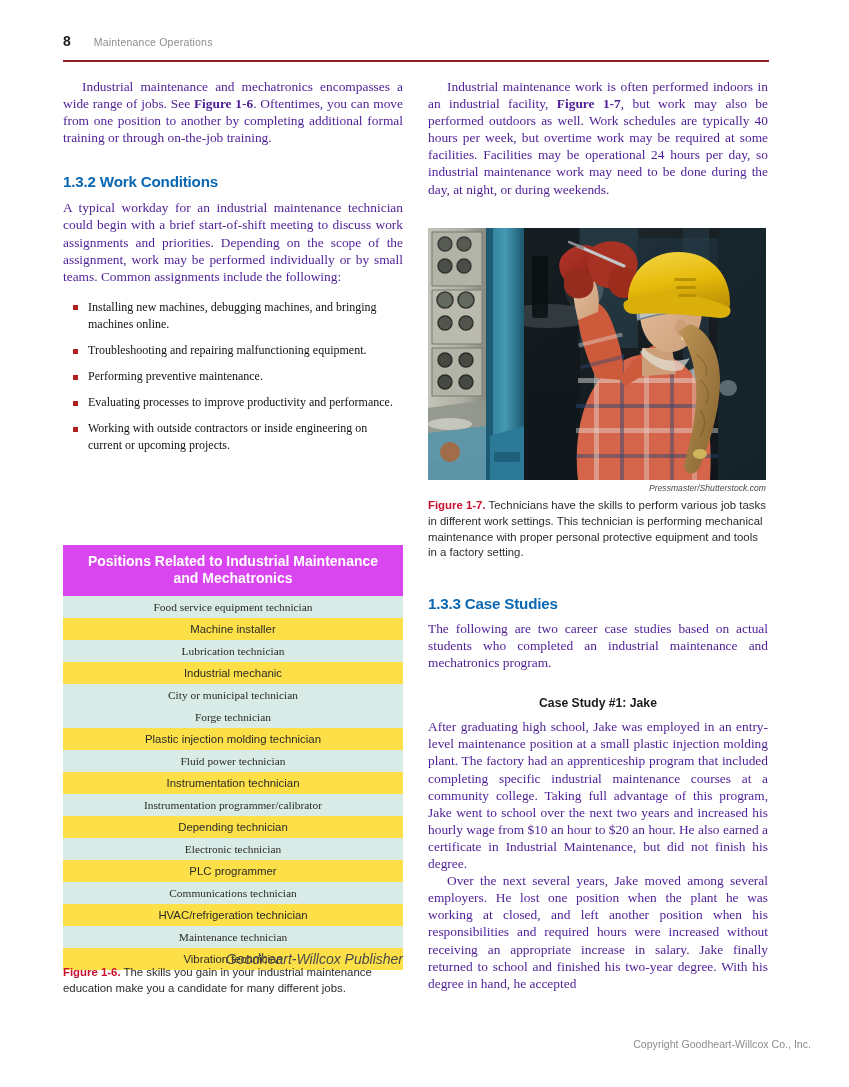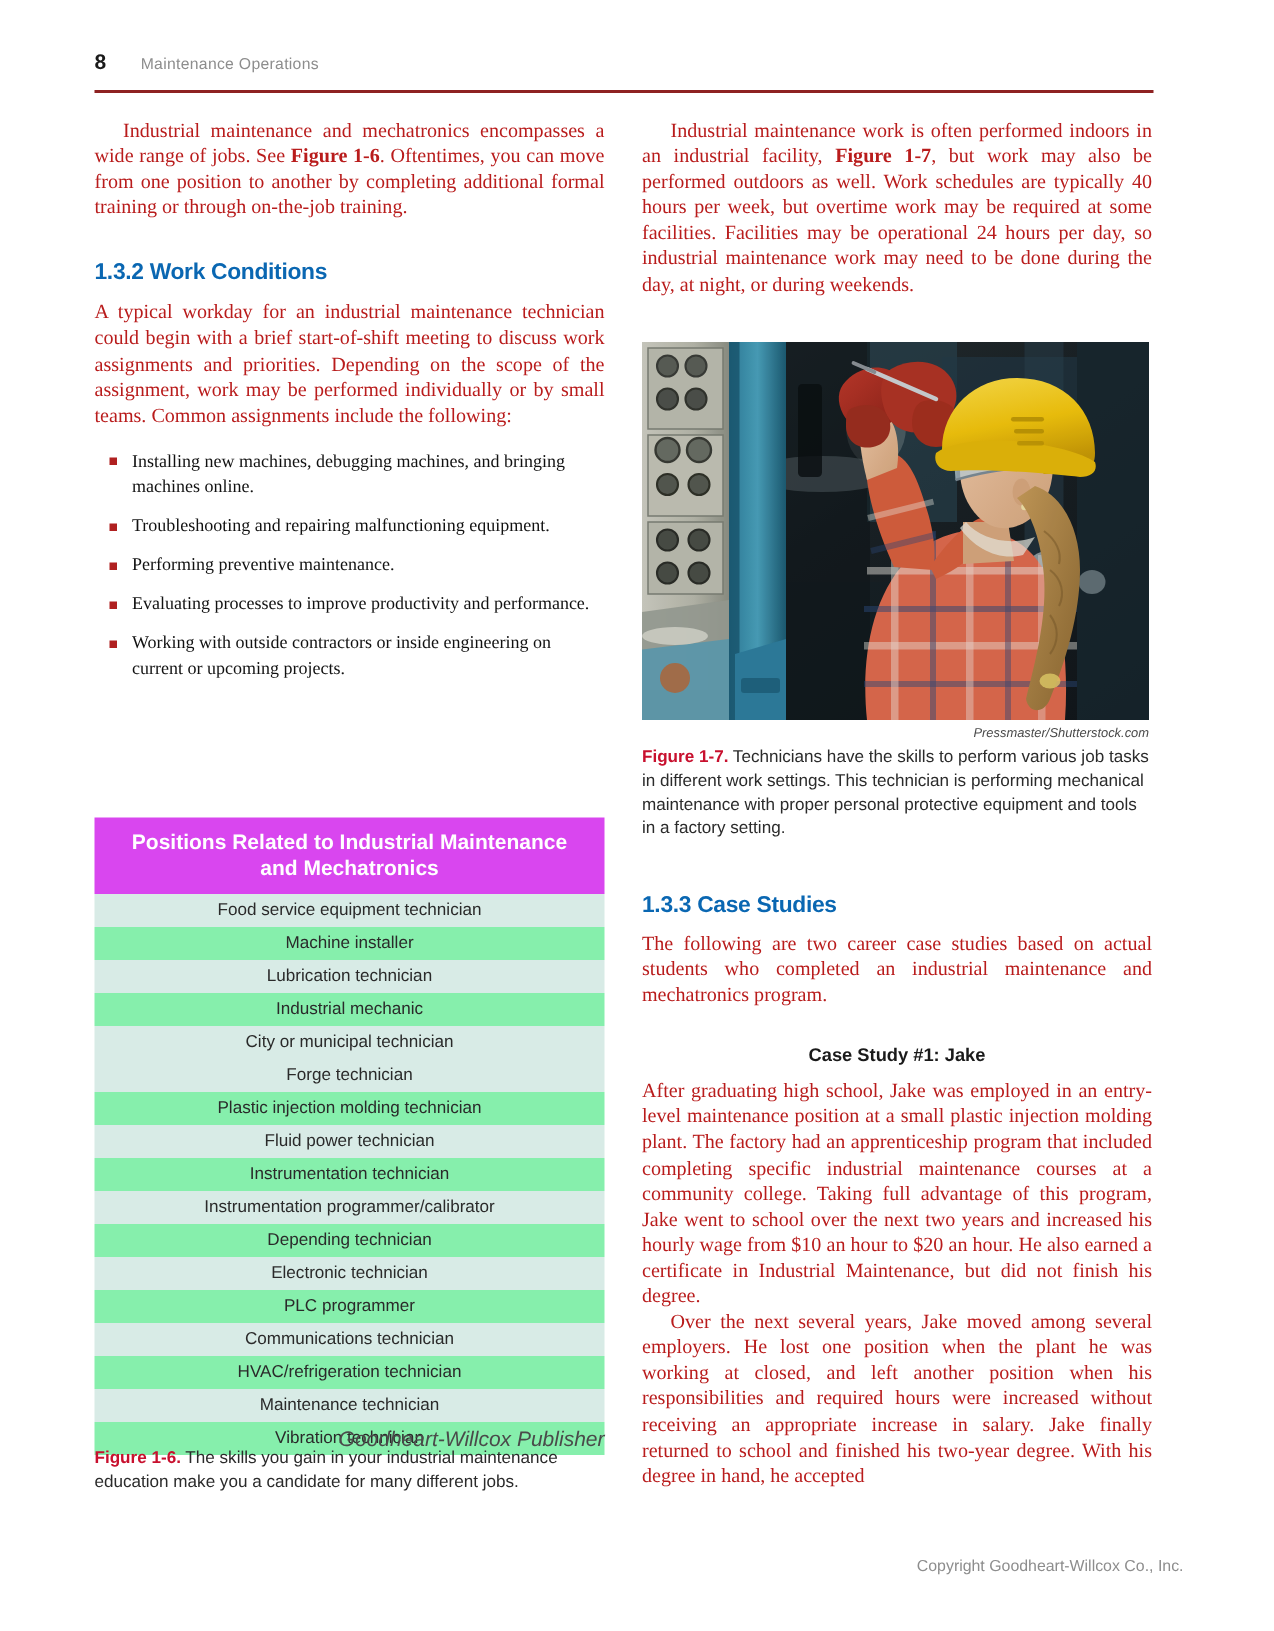--- a/index.html
+++ b/index.html
@@ -53,21 +53,21 @@
     width: 340px;
     top: 78px;
   }
   .col-left  { left: 63px; }
   .col-right { left: 428px; }
 
   p.body {
     margin: 0 0 0 0;
     font-size: 13.4px;
     line-height: 17.1px;
-    color: #b91c1c;
+    color: #4c1d95;
     text-align: justify;
     text-justify: inter-word;
     hyphens: manual;
   }
   p.body.indent { text-indent: 19px; }
   b.fig-ref { font-weight: bold; }
 
   
   h2.sect {
     font-family: "Liberation Sans", sans-serif;
@@ -126,22 +126,22 @@
     padding: 8px 20px 9px 20px;
   }
   .jobs-table .row {
     font-family: "Liberation Sans", sans-serif;
     font-size: 11.4px;
     color: #2a2a2a;
     text-align: center;
     height: 20px;
     line-height: 20px;
   }
-  .jobs-table .row.odd  { background: #d8ebe6; }
-  .jobs-table .row.even { background: #86efac; }
+  .jobs-table .row.odd  { background: #d8ebe6; font-family: Liberation Serif, serif; }
+  .jobs-table .row.even { background: #fde047; }
 
   .tbl-credit {
     position: absolute;
     left: 63px;
     top: 951px;
     width: 340px;
     text-align: right;
     font-family: "Liberation Sans", sans-serif;
     font-style: italic;
     font-size: 14px;
@@ -190,21 +190,21 @@
     color: #4a4a4a;
   }
   .photo-svg { display:block; width:338px; height:252px; }
 
   
   .footer {
     position: absolute;
     left: 0; top: 1038px;
     width: 849px;
     text-align: right;
-    padding-right: 60px;
+    padding-right: 38px;
     font-family: "Liberation Sans", sans-serif;
     font-size: 10.6px;
     color: #8d8d8d;
   }
 </style>
 </head>
 <body>
 
 <div class="page">
 

